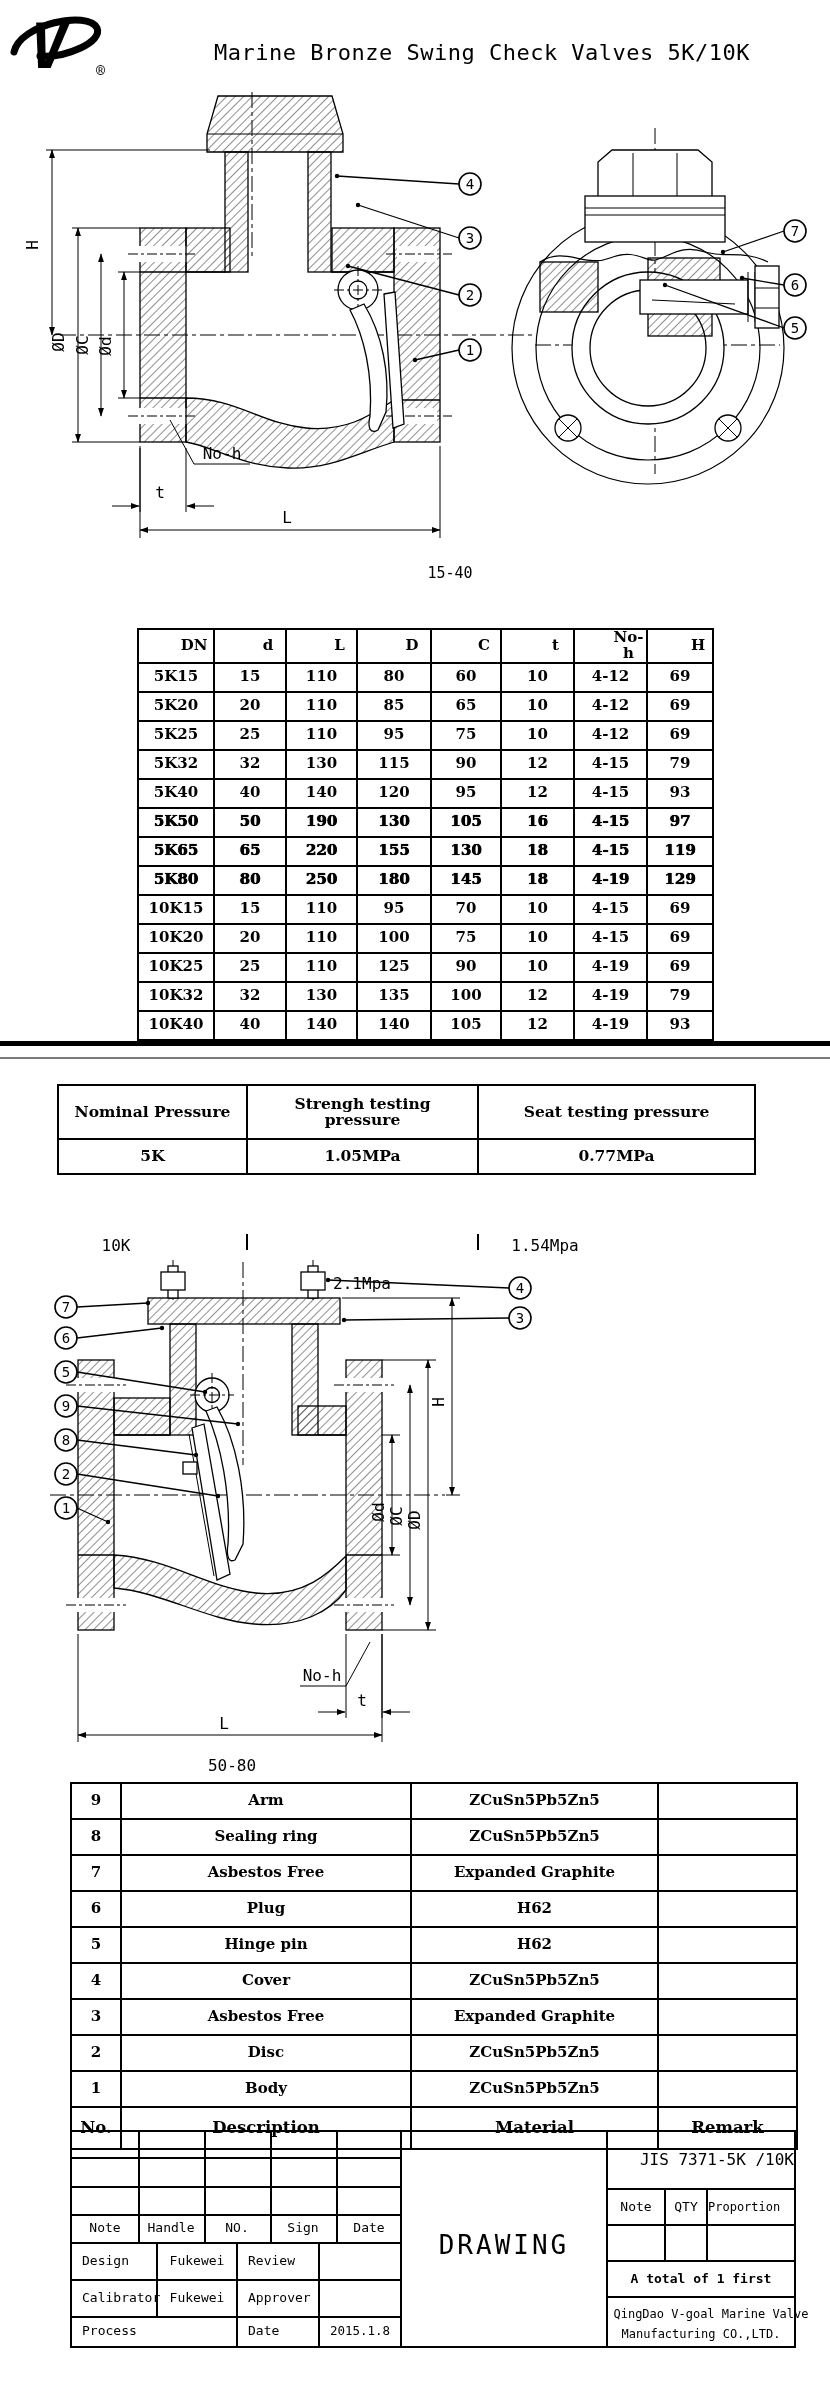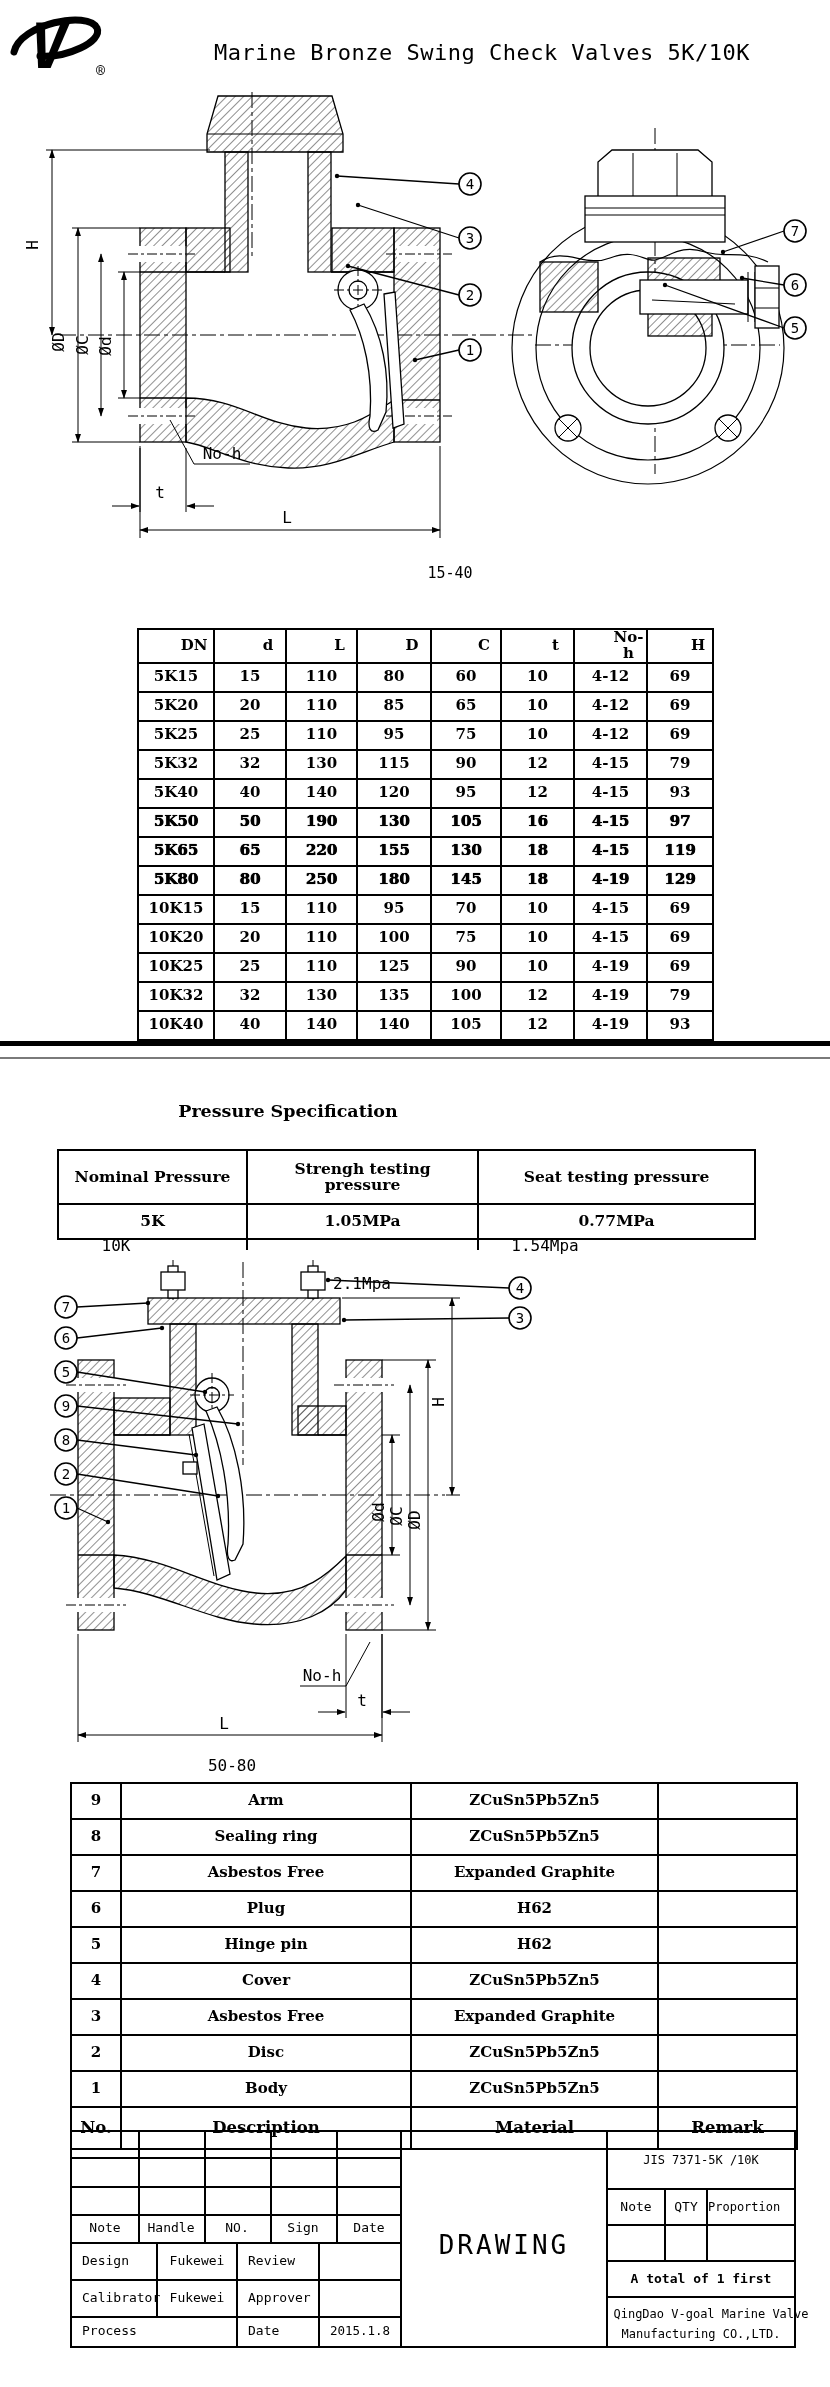--- a/index.html
+++ b/index.html
@@ -11,21 +11,21 @@
   svg{position:absolute;left:0;}
   svg text{font-family:"DejaVu Sans Mono",monospace;fill:#000;}
   
   table{border-collapse:collapse;position:absolute;table-layout:fixed;background:#fff;}
   td,th{border:2px solid #000;text-align:center;vertical-align:middle;padding:0;line-height:1.05;
         font-family:"DejaVu Serif",serif;font-weight:bold;overflow:hidden;}
   .dim-table{left:137px;top:628px;width:575px;font-size:15px;}
   .dim-table th{height:25px;font-size:15px;padding-left:36px;}
   .dim-table td{height:27px;}
   .dim-table tr.heavy td{text-shadow:0 0 .8px #000, .5px 0 0 #000;}
-  .spec-table{left:57px;top:1149px;width:697px;font-size:15.5px;border-radius:21px;}
+  .spec-table{left:57px;top:1084px;width:697px;font-size:15.5px;border-radius:21px;}
   .spec-table th{height:52px;white-space:pre-line;font-size:15.5px;}
   .spec-table td{height:33px;}
   .parts-table{left:70px;top:1782px;width:726px;font-size:15px;}
   .parts-table td{height:34px;}
   .parts-table tr.pfoot td{height:40px;font-size:16.5px;}
   
   .rule{position:absolute;left:0;width:830px;background:#000;}
   .spec-heading{position:absolute;left:138px;top:1101px;width:300px;text-align:center;
         font-size:17.5px;font-family:"DejaVu Serif",serif;font-weight:bold;}
   .floating-val{position:absolute;font-size:16px;text-align:center;height:20px;line-height:20px;}
@@ -601,21 +601,21 @@
     <div class="tb-text" style="left:176px;top:110px;width:70px;height:37px;line-height:37px;">Review</div>
     <div class="tb-text" style="left:10px;top:147px;width:80px;height:37px;line-height:37px;">Calibrator</div>
     <div class="tb-text" style="left:86px;top:147px;width:78px;height:37px;line-height:37px;text-align:center;">Fukewei</div>
     <div class="tb-text" style="left:176px;top:147px;width:80px;height:37px;line-height:37px;">Approver</div>
     <div class="tb-text" style="left:10px;top:184px;width:80px;height:30px;line-height:30px;">Process</div>
     <div class="tb-text" style="left:176px;top:184px;width:70px;height:30px;line-height:30px;">Date</div>
     <div class="tb-text" style="left:248px;top:184px;width:80px;height:30px;line-height:30px;text-align:center;font-size:12.5px;">2015.1.8</div>
 
     <div class="tb-text" style="left:330px;top:98px;width:204px;height:30px;line-height:30px;text-align:center;font-size:26px;letter-spacing:3px;">DRAWING</div>
 
-    <div class="tb-text" style="left:536px;top:14px;width:186px;height:28px;line-height:28px;text-align:center;font-size:12px;">JIS 7371-5K /10K</div>
+    <div class="tb-text" style="left:536px;top:14px;width:186px;height:28px;line-height:28px;text-align:right;font-size:16px;">JIS 7371-5K /10K</div>
     <div class="tb-text" style="left:536px;top:58px;width:56px;height:34px;line-height:34px;text-align:center;">Note</div>
     <div class="tb-text" style="left:594px;top:58px;width:40px;height:34px;line-height:34px;text-align:center;">QTY</div>
     <div class="tb-text" style="left:636px;top:58px;width:86px;height:34px;line-height:34px;text-align:left;font-size:12px;">Proportion</div>
     <div class="tb-text" style="left:536px;top:130px;width:186px;height:34px;line-height:34px;text-align:center;font-weight:bold;">A total of 1 first</div>
     <div class="tb-text" style="left:536px;top:172px;width:206px;height:20px;line-height:20px;text-align:center;font-size:12px;">QingDao V-goal Marine Valve</div>
     <div class="tb-text" style="left:536px;top:192px;width:186px;height:20px;line-height:20px;text-align:center;font-size:12px;">Manufacturing CO.,LTD.</div>
   </div>
 
 </div>
 

